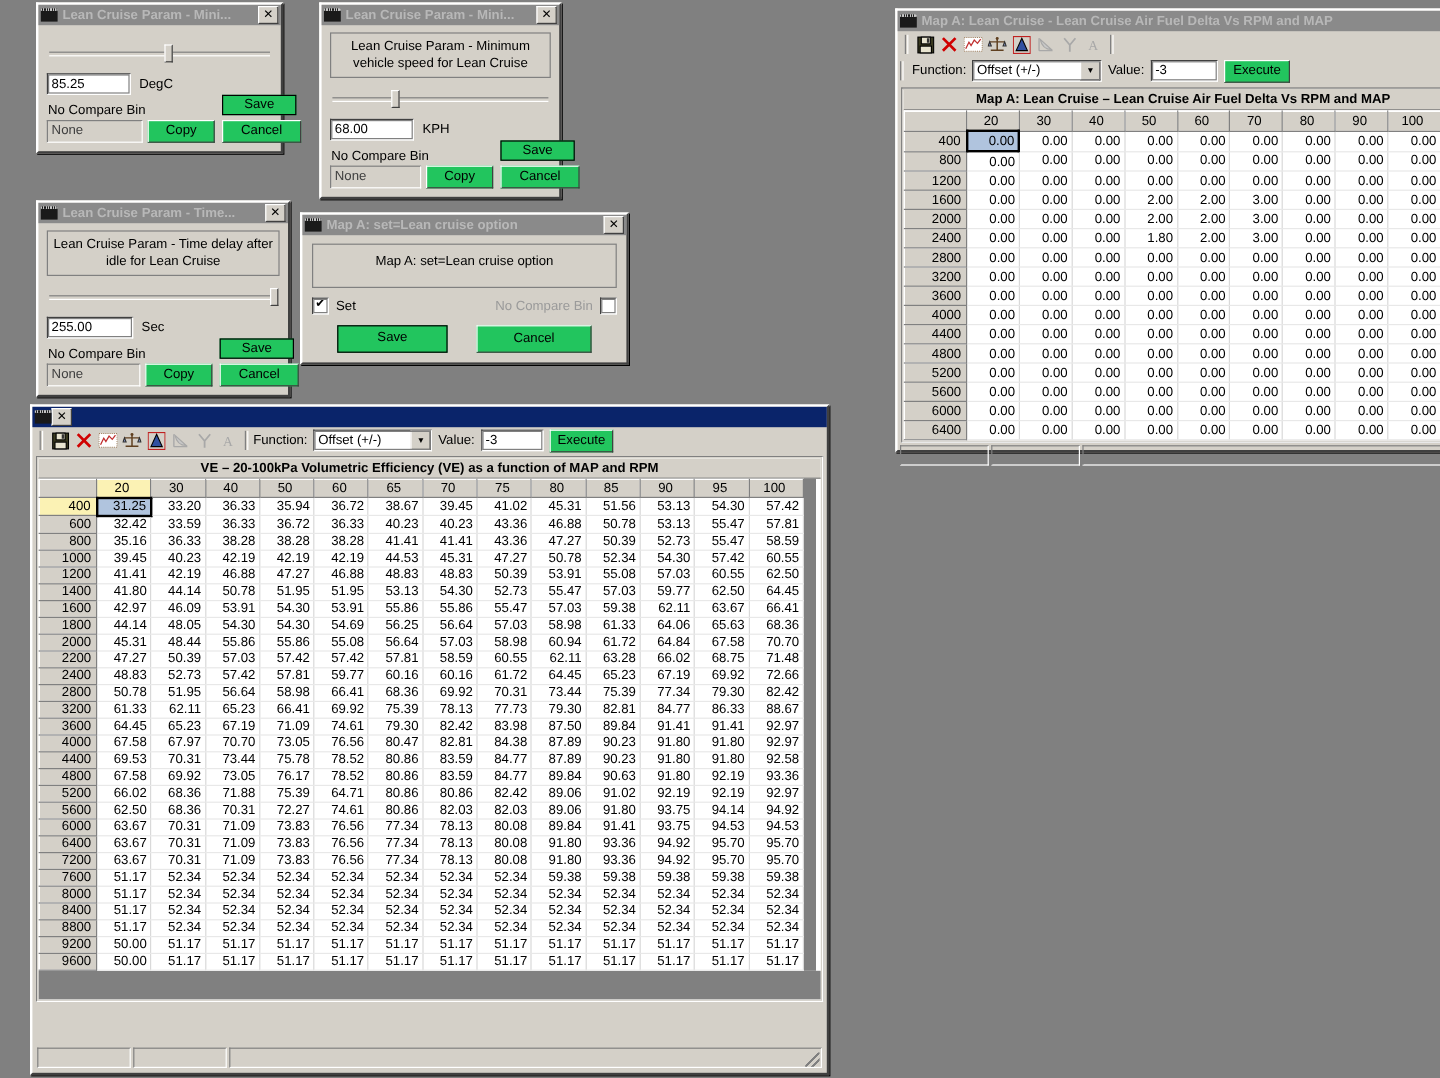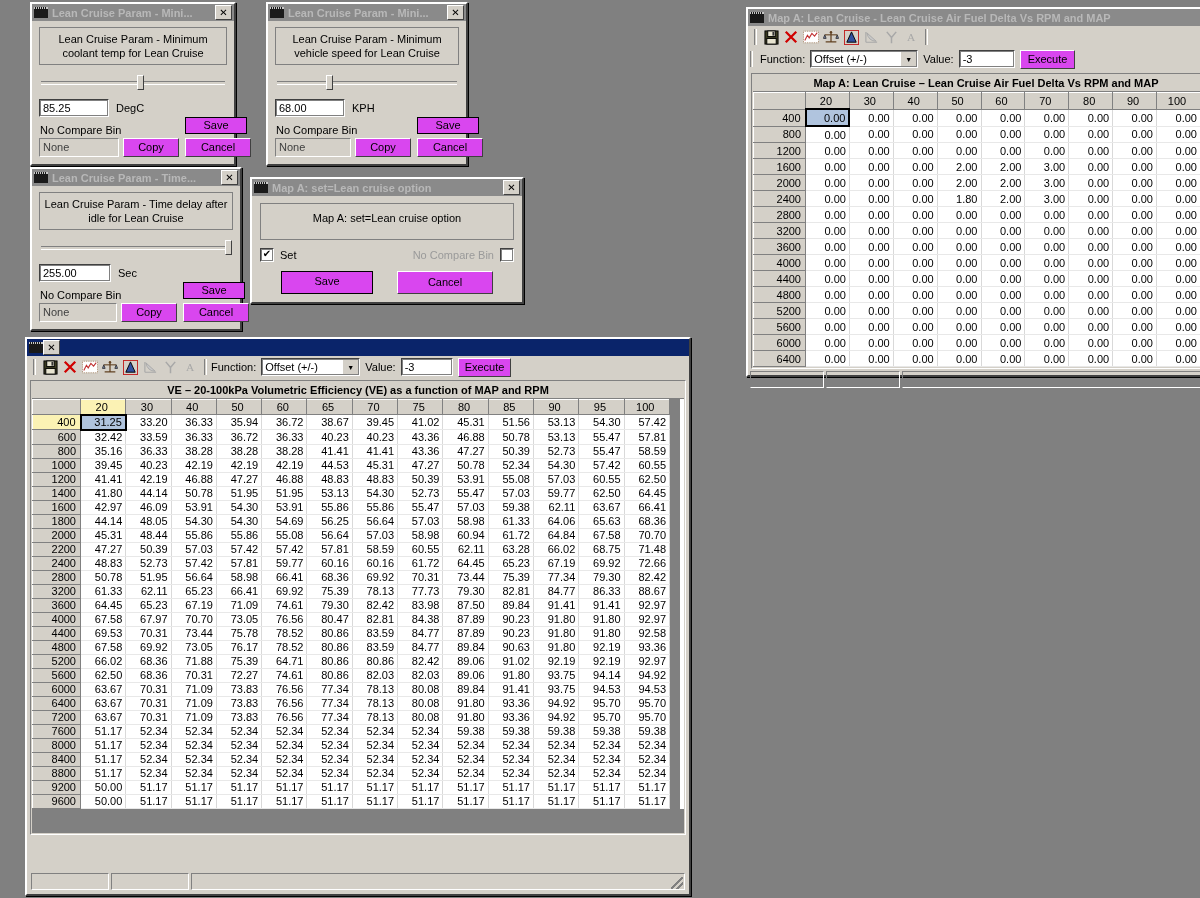--- a/index.html
+++ b/index.html
@@ -40,21 +40,21 @@
   .thumb{position:absolute;top:1px;width:5px;height:13px;background:#d4d0c8;
      border-top:1px solid #ffffff;border-left:1px solid #ffffff;
      border-right:1px solid #404040;border-bottom:1px solid #404040;cursor:pointer;}
   .row1{display:flex;align-items:center;gap:7px;}
   .txtin{background:#fff;border-top:1px solid #404040;border-left:1px solid #404040;
      border-right:1px solid #ffffff;border-bottom:1px solid #ffffff;
      outline:1px solid #808080;outline-offset:-2px;
      padding:2px 3px;font-size:11px;font-family:"Liberation Sans",sans-serif;}
   .unit{font-size:11px;}
   .nocmp{margin:4px 0 2px 1px;font-size:11px;}
-  .btn{background:#d946ef;border-top:1px solid #ffffff;border-left:1px solid #ffffff;
+  .btn{background:#22c55e;border-top:1px solid #ffffff;border-left:1px solid #ffffff;
      border-right:1px solid #404040;border-bottom:1px solid #404040;
      padding:2px 6px;font-size:11px;text-align:center;cursor:pointer;
      font-family:"Liberation Sans",sans-serif;line-height:13px;}
   .btn.def{border:1px solid #000;padding:1px 5px;}
   .sunken{background:#d4d0c8;border-top:1px solid #808080;border-left:1px solid #808080;
      border-right:1px solid #ffffff;border-bottom:1px solid #ffffff;
      padding:2px 3px;font-size:11px;color:#404040;}
   
   .toolbar{display:flex;align-items:center;height:22px;padding:0 2px;gap:0;}
   .sep{width:1px;height:16px;border-left:1px solid #808080;border-right:1px solid #fff;margin:0 4px;}
@@ -108,21 +108,20 @@
 </head>
 <body>
 
 <div class="win win-outer" style="left:30px;top:2px;width:202px;">
   <div class="tbar gray">
     <span class="chip"></span>
     <span class="ttl">Lean Cruise Param - Mini...</span>
     <span class="closebtn">✕</span>
   </div>
   <div class="pbody">
-    <div class="descbox">Lean Cruise Param - Minimum coolant temp for Lean Cruise</div>
     <div class="sliderwrap">
       <div class="sliderline"></div>
       <div class="thumb" style="left:52%"></div>
     </div>
     <div class="row1">
       <input class="txtin" style="width: 62px;" value="85.25">
       <span class="unit">DegC</span>
     </div>
     <div style="display:flex;align-items:flex-end;">
       <div style="flex:1">

